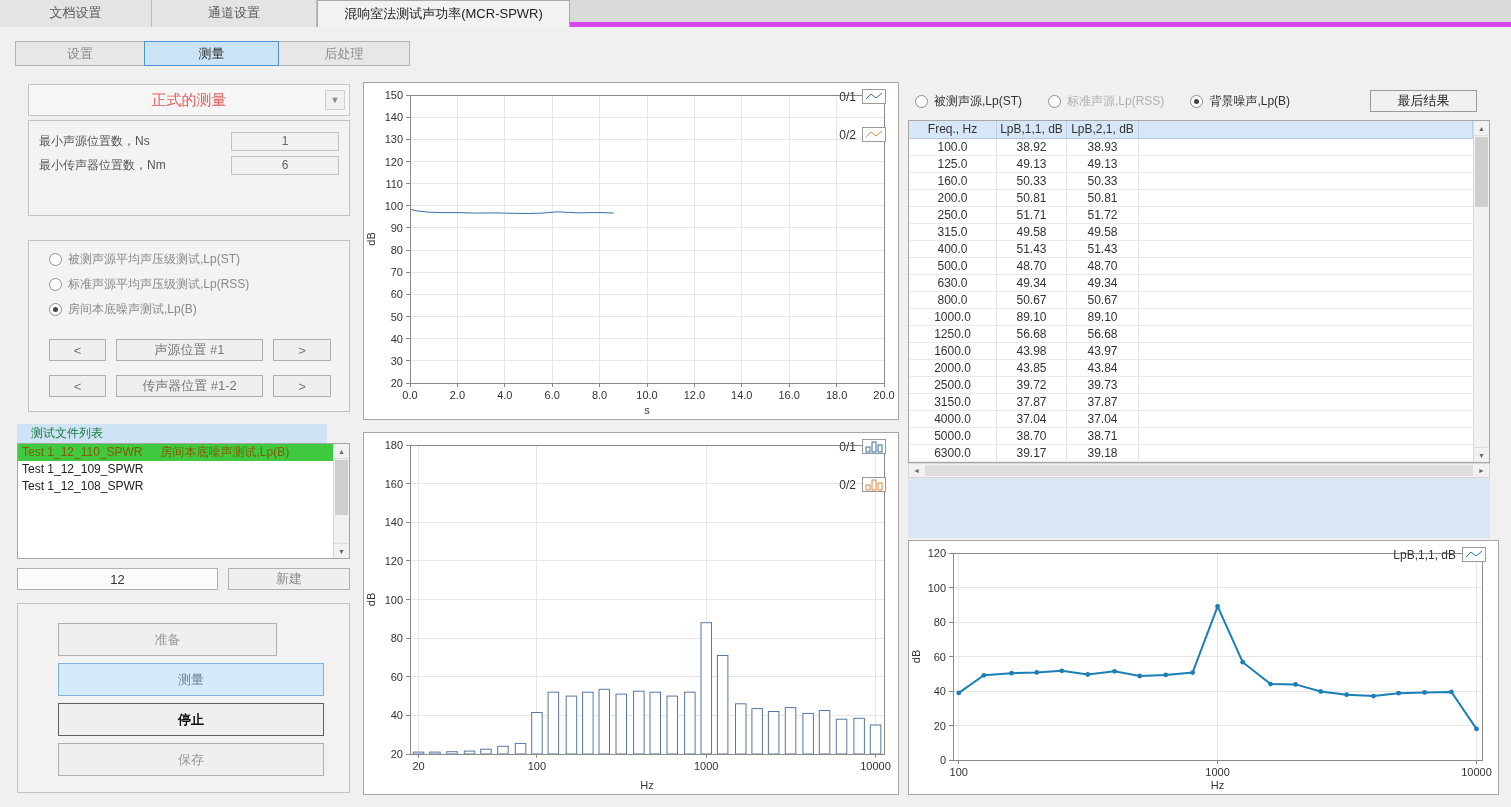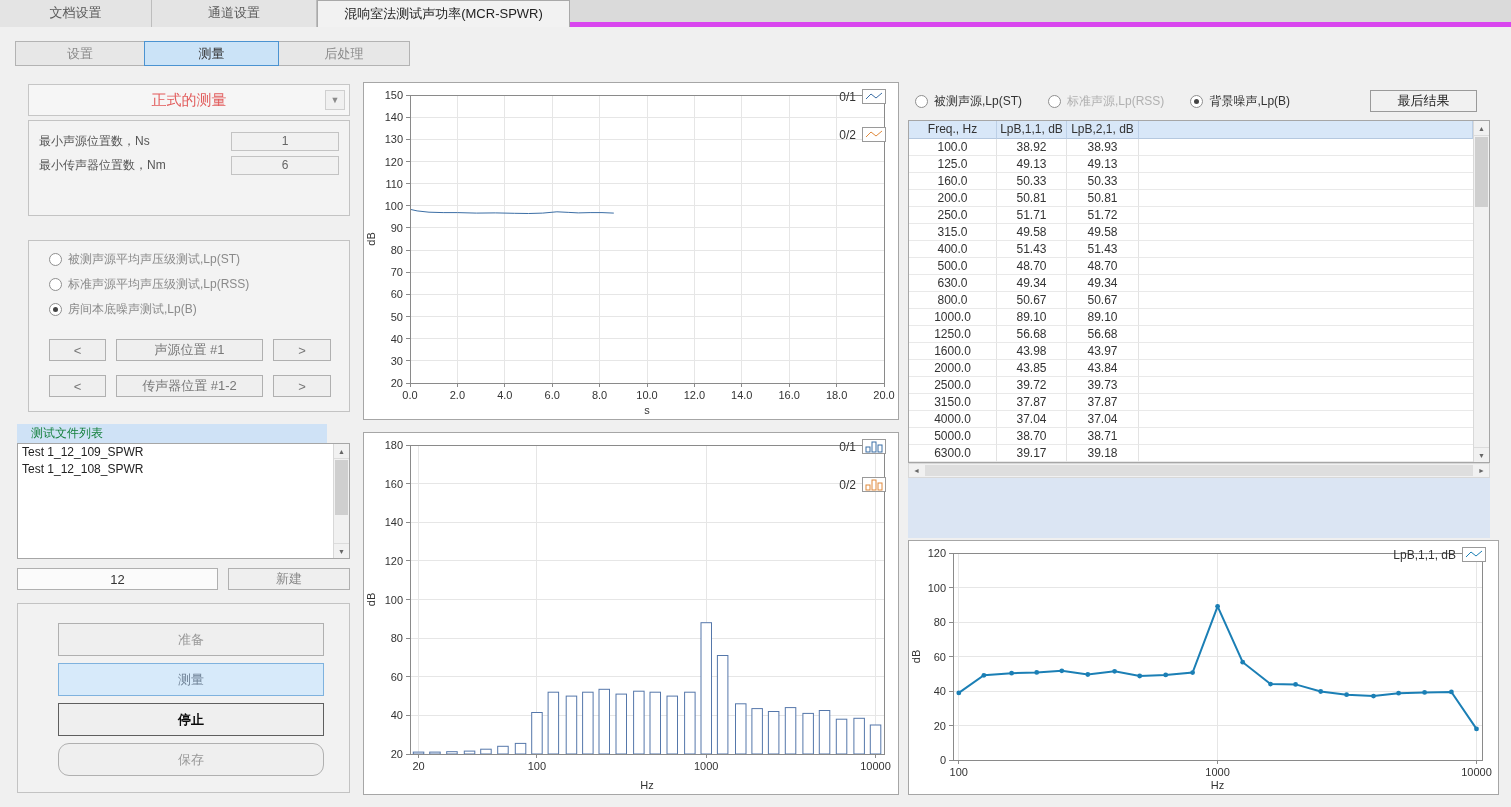--- a/index.html
+++ b/index.html
@@ -144,38 +144,39 @@
     <div class="btn" style="left: 87px; top: 98px; width: 147px; height: 22px;">声源位置 #1</div>
     <div class="btn" style="left: 244px; top: 98px; width: 58px; height: 22px;">&gt;</div>
     <div class="btn" style="left: 20px; top: 134px; width: 57px; height: 22px;">&lt;</div>
     <div class="btn" style="left: 87px; top: 134px; width: 147px; height: 22px;">传声器位置 #1-2</div>
     <div class="btn" style="left: 244px; top: 134px; width: 58px; height: 22px;">&gt;</div>
   </div>
 
 <div class="list-title">测试文件列表</div>
 <div class="list-box">
   <div class="list-inner" id="fileListInner">
+      <div class="fitem sel"><span class="fname">Test 1_12_110_SPWR</span><span class="ftype">房间本底噪声测试,Lp(B)</span></div>
       <div class="fitem"><span class="fname">Test 1_12_109_SPWR</span></div>
       <div class="fitem"><span class="fname">Test 1_12_108_SPWR</span></div>
     </div>
   <div class="vscroll">
     <div class="sarrow top">▲</div>
     <div class="sthumb" style="top:16px;height:55px"></div>
     <div class="sarrow bottom">▼</div>
   </div>
 </div>
 
 <div class="btn count-btn">12</div>
 <div class="btn new-btn">新建</div>
 
 <div class="gbox" id="actionBox">
-    <div class="btn act plain" style="left: 40px; top: 19px; width: 266px; height: 33px;">准备</div>
+    <div class="btn act plain" style="left: 40px; top: 19px; width: 219px; height: 33px;">准备</div>
     <div class="btn act blue" style="left: 40px; top: 59px; width: 266px; height: 33px;">测量</div>
     <div class="btn act dark" style="left: 40px; top: 99px; width: 266px; height: 33px;">停止</div>
-    <div class="btn act plain" style="left: 40px; top: 139px; width: 266px; height: 33px; border-radius: 11px;">保存</div>
+    <div class="btn act plain" style="left: 40px; top: 139px; width: 266px; height: 33px;">保存</div>
   </div>
 
 <div class="chart-panel" id="chart-time">
     <svg width="534" height="336">
       <rect x="46" y="12" width="474" height="288" fill="#ffffff"></rect>
       <line x1="46" y1="277.8" x2="520" y2="277.8" stroke="#e6e6e6" stroke-width="1" shape-rendering="crispEdges"></line>
       <line x1="46" y1="255.7" x2="520" y2="255.7" stroke="#e6e6e6" stroke-width="1" shape-rendering="crispEdges"></line>
       <line x1="46" y1="233.5" x2="520" y2="233.5" stroke="#e6e6e6" stroke-width="1" shape-rendering="crispEdges"></line>
       <line x1="46" y1="211.4" x2="520" y2="211.4" stroke="#e6e6e6" stroke-width="1" shape-rendering="crispEdges"></line>
       <line x1="46" y1="189.2" x2="520" y2="189.2" stroke="#e6e6e6" stroke-width="1" shape-rendering="crispEdges"></line>

